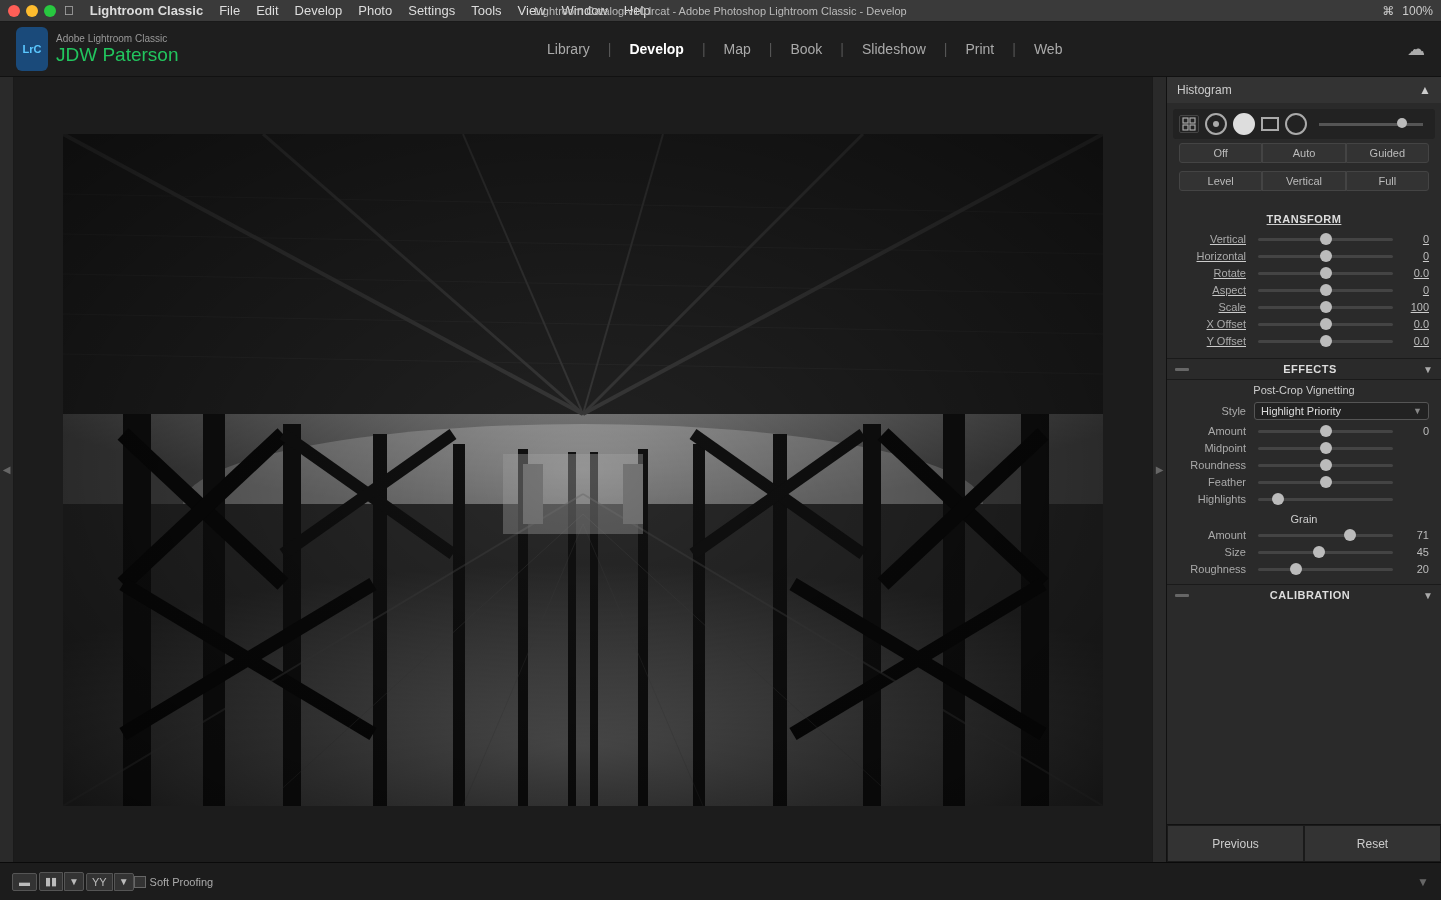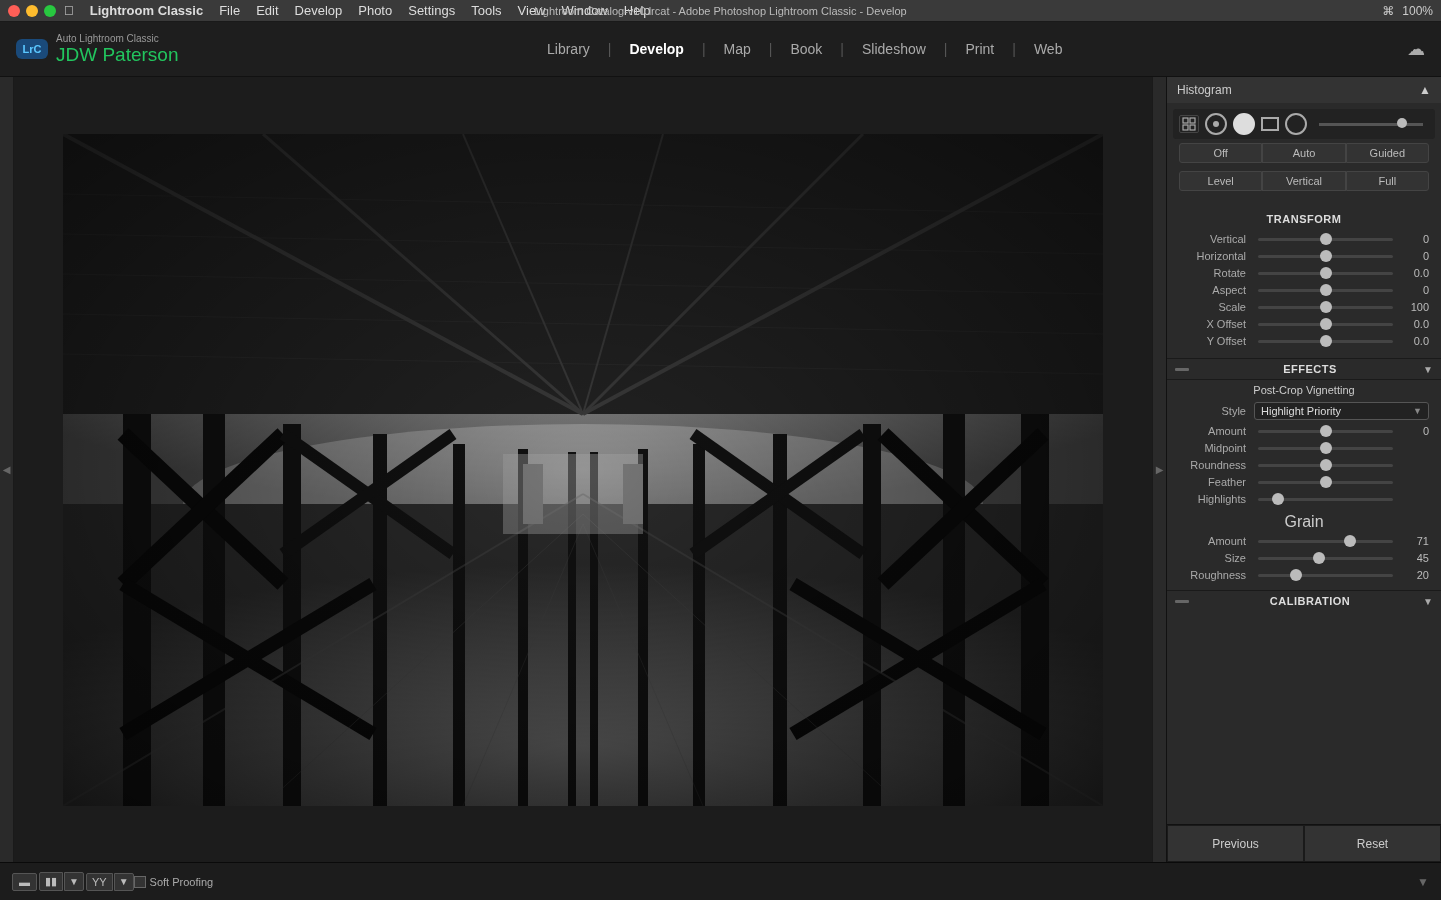--- a/index.html
+++ b/index.html
@@ -77,21 +77,21 @@
       border-bottom: 1px solid #111;
     }
     .lr-logo {
       display: flex;
       align-items: center;
       gap: 8px;
       margin-right: 24px;
     }
     .lr-icon {
       width: 32px;
-      height: 20px;
+      height: 44px;
       background: #1a4a7a;
       border-radius: 6px;
       display: flex;
       align-items: center;
       justify-content: center;
       font-size: 11px;
       font-weight: 700;
       color: #5bc8ff;
     }
     .lr-text {
@@ -262,20 +262,21 @@
       background: #333;
       border: 1px solid #444;
       cursor: pointer;
     }
     .level-btn:first-child { border-radius: 3px 0 0 3px; }
     .level-btn:last-child { border-radius: 0 3px 3px 0; }
 
     
     .transform-section {
       padding: 6px;
+      text-decoration: underline;
     }
     .transform-title {
       text-align: center;
       font-size: 11px;
       font-weight: 600;
       color: #ddd;
       text-transform: uppercase;
       letter-spacing: 0.5px;
       margin-bottom: 8px;
       padding-top: 4px;
@@ -377,21 +378,21 @@
       cursor: pointer;
     }
     .style-dropdown-arrow {
       font-size: 9px;
       color: #888;
     }
 
     
     .grain-title {
       text-align: center;
-      font-size: 16px;
+      font-size: 11px;
       color: #ccc;
       margin: 8px 0 4px;
       font-weight: 500;
     }
     .toolbar-checkbox {
       display: flex;
       align-items: center;
       gap: 4px;
       font-size: 11px;
       color: #aaa;
@@ -513,21 +514,21 @@
     <div class="titlebar-right">
       <span class="sys-icon">⌘</span>
       <span class="sys-icon">100%</span>
     </div>
   </div>
 
   <div class="app-header">
     <div class="lr-logo">
       <div class="lr-icon">LrC</div>
       <div class="lr-text">
-        <span class="lr-text-top">Auto Lightroom Classic</span>
+        <span class="lr-text-top">Adobe Lightroom Classic</span>
         <span class="lr-text-bottom">JDW Paterson</span>
       </div>
     </div>
     <div class="nav-tabs">
       <span class="nav-tab">Library</span>
       <span class="nav-sep">|</span>
       <span class="nav-tab active">Develop</span>
       <span class="nav-sep">|</span>
       <span class="nav-tab">Map</span>
       <span class="nav-sep">|</span>

